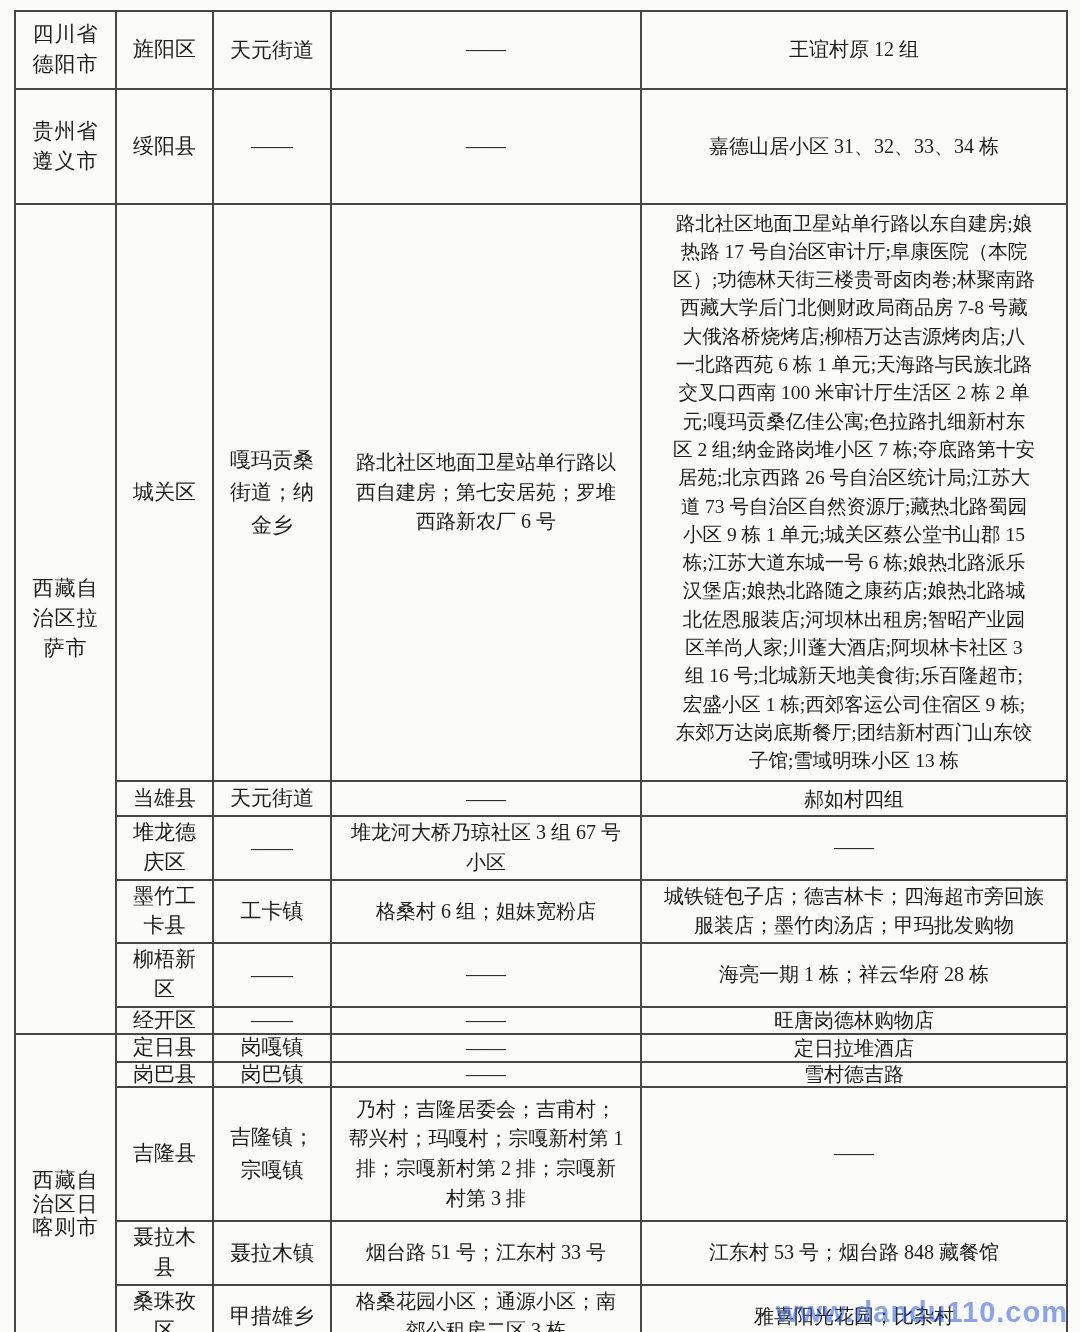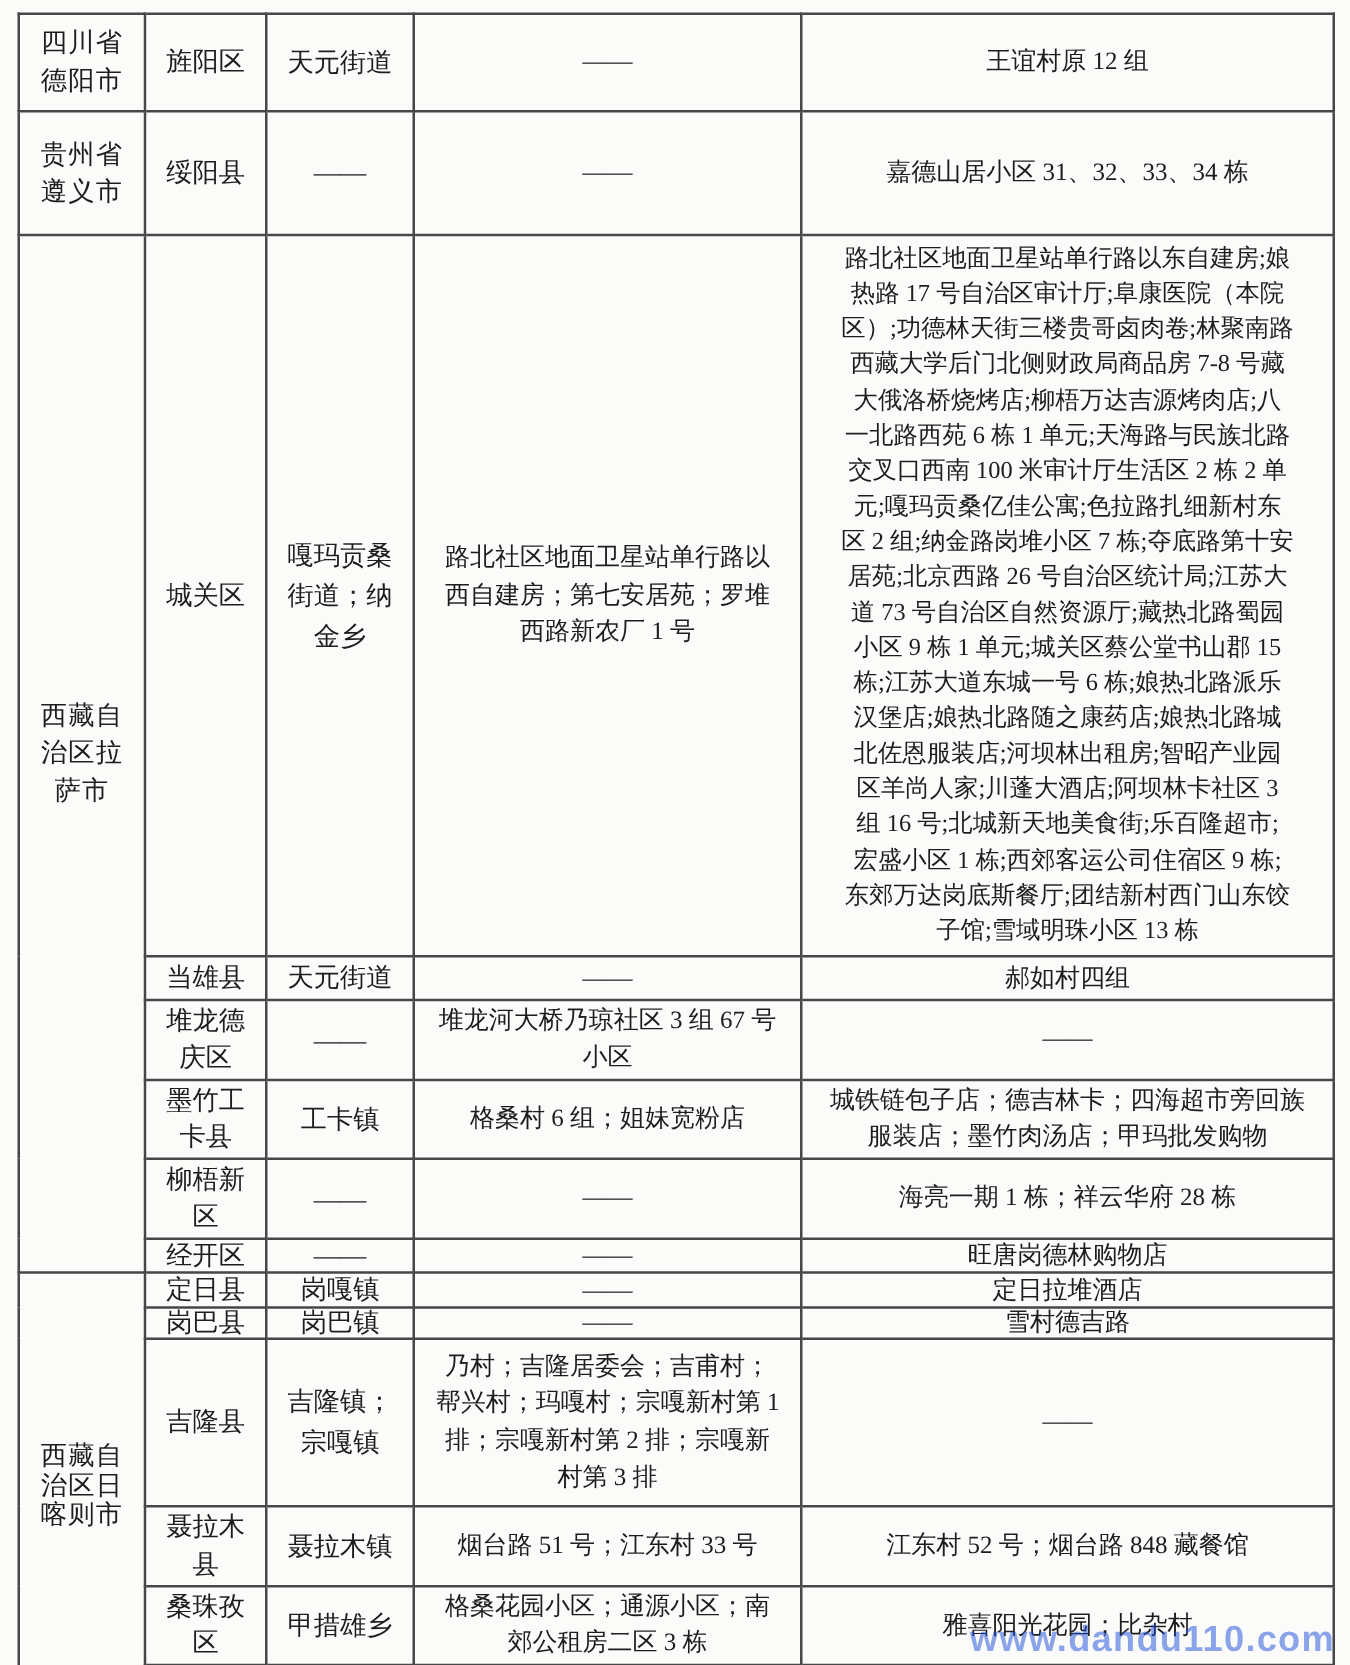--- a/index.html
+++ b/index.html
@@ -60,39 +60,39 @@
   </colgroup>
   <tbody>
     <tr style="height:78px">
       <td class="c1">四川省
 德阳市</td>
       <td class="c2">旌阳区</td>
       <td class="c3">天元街道</td>
       <td class="c4">——</td>
       <td class="c5">王谊村原 12 组</td>
     </tr>
-    <tr style="height:99px">
+    <tr style="height:115px">
       <td class="c1">贵州省
 遵义市</td>
       <td class="c2">绥阳县</td>
       <td class="c3">——</td>
       <td class="c4">——</td>
       <td class="c5">嘉德山居小区 31、32、33、34 栋</td>
     </tr>
     <tr style="height:577px">
       <td class="c1" rowspan="6">西藏自
 治区拉
 萨市</td>
       <td class="c2">城关区</td>
       <td class="c3">嘎玛贡桑
 街道；纳
 金乡</td>
       <td class="c4">路北社区地面卫星站单行路以
 西自建房；第七安居苑；罗堆
-西路新农厂 1 号</td>
+西路新农厂 6 号</td>
       <td class="c5 long">路北社区地面卫星站单行路以东自建房;娘
 热路 17 号自治区审计厅;阜康医院（本院
 区）;功德林天街三楼贵哥卤肉卷;林聚南路
 西藏大学后门北侧财政局商品房 7-8 号藏
 大俄洛桥烧烤店;柳梧万达吉源烤肉店;八
 一北路西苑 6 栋 1 单元;天海路与民族北路
 交叉口西南 100 米审计厅生活区 2 栋 2 单
 元;嘎玛贡桑亿佳公寓;色拉路扎细新村东
 区 2 组;纳金路岗堆小区 7 栋;夺底路第十安
 居苑;北京西路 26 号自治区统计局;江苏大
@@ -165,21 +165,21 @@
 帮兴村；玛嘎村；宗嘎新村第 1
 排；宗嘎新村第 2 排；宗嘎新
 村第 3 排</td>
       <td class="c5">——</td>
     </tr>
     <tr style="height:52px">
       <td class="c2">聂拉木
 县</td>
       <td class="c3">聂拉木镇</td>
       <td class="c4">烟台路 51 号；江东村 33 号</td>
-      <td class="c5">江东村 52 号；烟台路 848 藏餐馆</td>
+      <td class="c5">江东村 53 号；烟台路 848 藏餐馆</td>
     </tr>
     <tr style="height:46px">
       <td class="c2">桑珠孜
 区</td>
       <td class="c3">甲措雄乡</td>
       <td class="c4">格桑花园小区；通源小区；南
 郊公租房二区 3 栋</td>
       <td class="c5">雅喜阳光花园；比杂村</td>
     </tr>
     <tr class="h-xs" style="height:26px">

